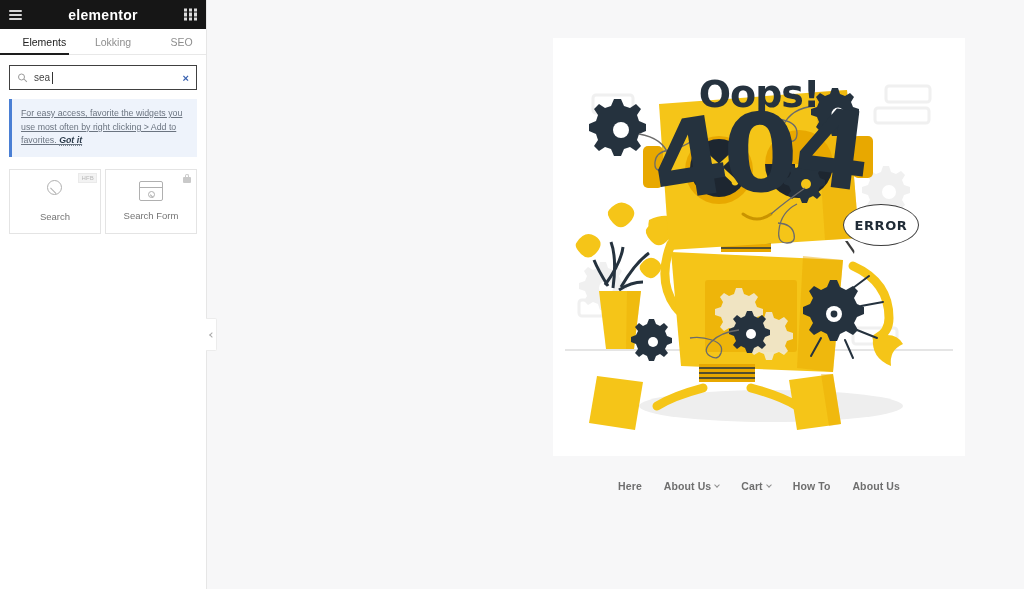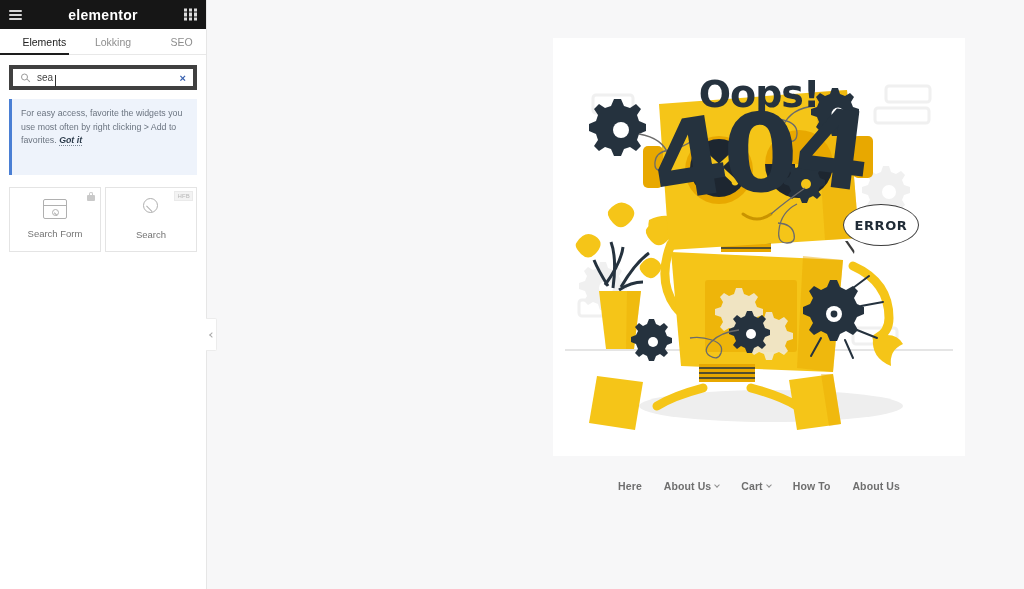--- a/index.html
+++ b/index.html
@@ -56,21 +56,21 @@
   }
   .tab.active { color: #222; }
   .tab.active::after {
     content: ""; position: absolute; left: 0; right: 0; bottom: -1px;
     height: 2px; background: #1d1d1d;
   }
 
   .search-wrap { padding: 10px 9px 0 9px; }
   .search-box {
     position: relative; height: 25px;
-    border: 4px solid #404040; background: #fff;
+    border: 1px solid #404040; background: #fff;
     display: flex; align-items: flex-end;
   }
   .mag-small {
     position: absolute; left: 8px; top: 50%; transform: translateY(-50%);
     width: 9px; height: 9px; pointer-events: none;
   }
   .mag-small .circ {
     position: absolute; left: 0; top: 0; width: 7px; height: 7px;
     border: 1px solid #9a9a9a; border-radius: 50%;
   }
@@ -92,22 +92,22 @@
   .clear-x {
     position: absolute; right: 7px; top: 50%; transform: translateY(-50%);
     font-size: 11px; color: #3a62b0; cursor: pointer; line-height: 1;
     font-weight: bold;
   }
 
   .notice {
     margin: 9px 9px 0 9px;
     background: #eef3fb;
     border-left: 3px solid #4a7fd4;
-    padding: 8px 10px 27px 9px;
-    font-size: 8.8px; line-height: 1.55; color: #6b7480;
+    padding: 8px 10px 9px 9px;
+    font-size: 8.8px; line-height: 1.55; color: #6b7480; text-decoration: underline;
   }
   .notice b {
     font-weight: bold; font-style: italic; color: #2b3a4a;
     border-bottom: 1px dotted #7a8694;
   }
 
   .widget-grid {
     margin: 12px 9px 0 9px;
     display: grid; grid-template-columns: 1fr 1fr; gap: 4px;
   }
@@ -297,39 +297,39 @@
       </div>
     </div>
 
     <div class="notice">
       <span>For easy access, favorite the widgets you use most often by right clicking &gt; Add to favorites. </span><b>Got it</b>
     </div>
 
     <div class="widget-grid">
 
       <div class="widget-card">
+        <span class="badge-text">HFB</span>
+        <span class="mag-big">
+          <span class="circ"></span>
+            <span class="hdl"></span>
+        </span>
+        <span class="widget-label">Search</span>
+      </div>
+
+      <div class="widget-card">
         <span class="badge-lock">
           <span class="shackle"></span>
             <span class="body"></span>
         </span>
         <span class="winico">
           <span class="bar"></span>
             <span class="mc"></span>
             <span class="mh"></span>
         </span>
         <span class="widget-label">Search Form</span>
-      </div>
-
-      <div class="widget-card">
-        <span class="badge-text">HFB</span>
-        <span class="mag-big">
-          <span class="circ"></span>
-            <span class="hdl"></span>
-        </span>
-        <span class="widget-label">Search</span>
       </div>
 
     </div>
   </div>
 
   <div class="collapse-handle">
     <span class="chev-left"></span>
   </div>
 
   <div class="canvas">

